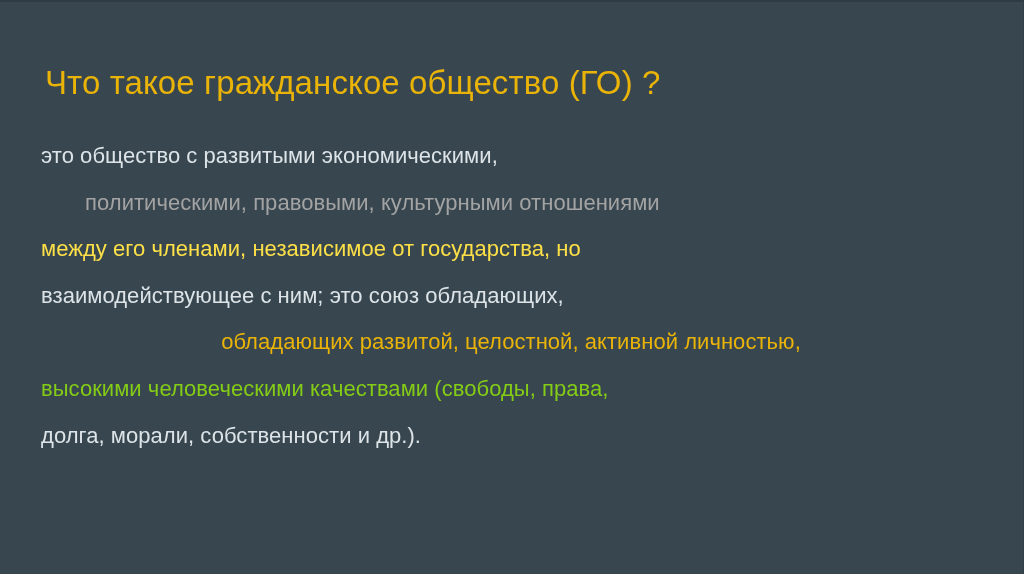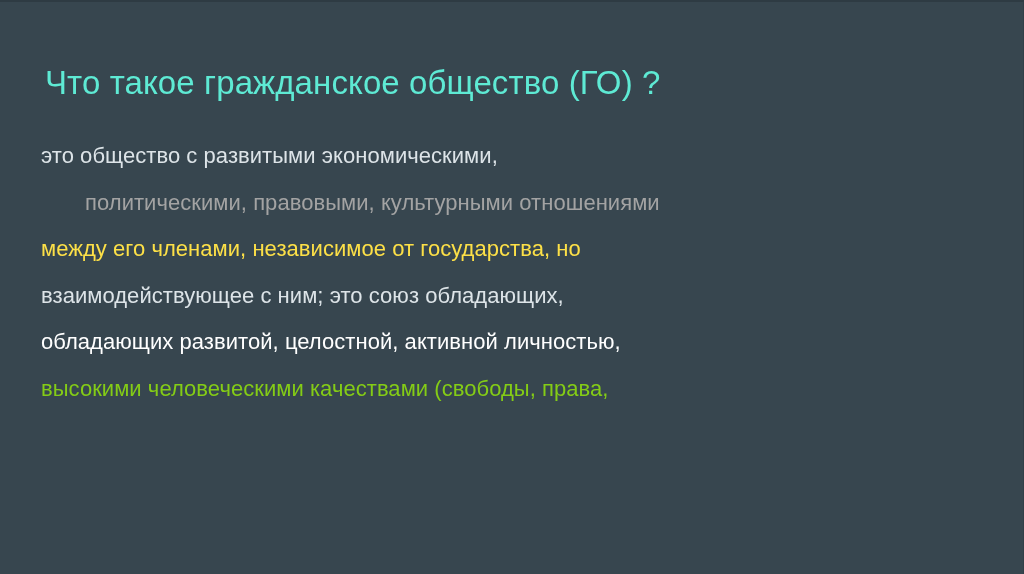--- a/index.html
+++ b/index.html
@@ -55,24 +55,25 @@
     letter-spacing: 0.05px;
     color: #dde4e8;
     white-space: nowrap;
   }
 </style>
 </head>
 <body>
 
 <div id="slide" style="background: rgb(55, 70, 79);">
 
-  <h1 id="slide-title" style="color: #5eead4;">Что такое гражданское общество (ГО) ?</h1>
+  <h1 id="slide-title" style="color: #eab308;">Что такое гражданское общество (ГО) ?</h1>
 
   <div id="slide-body">
     <div class="body-line" style="color: rgb(221, 228, 232);">это общество с развитыми экономическими,</div>
     <div class="body-line" style="color: #a3a3a3; margin-left: 44px;">политическими, правовыми, культурными отношениями</div>
     <div class="body-line" style="color: #fde047;">между его членами, независимое от государства, но</div>
     <div class="body-line" style="color: rgb(221, 228, 232);">взаимодействующее с ним; это союз обладающих,</div>
-    <div class="body-line" style="color: #ffffff;">обладающих развитой, целостной, активной личностью,</div>
+    <div class="body-line" style="color: #eab308; text-align: center;">обладающих развитой, целостной, активной личностью,</div>
     <div class="body-line" style="color: #84cc16;">высокими человеческими качествами (свободы, права,</div>
+    <div class="body-line" style="color: rgb(221, 228, 232);">долга, морали, собственности и др.).</div>
   </div>
 
 </div>
 
 </body></html>

